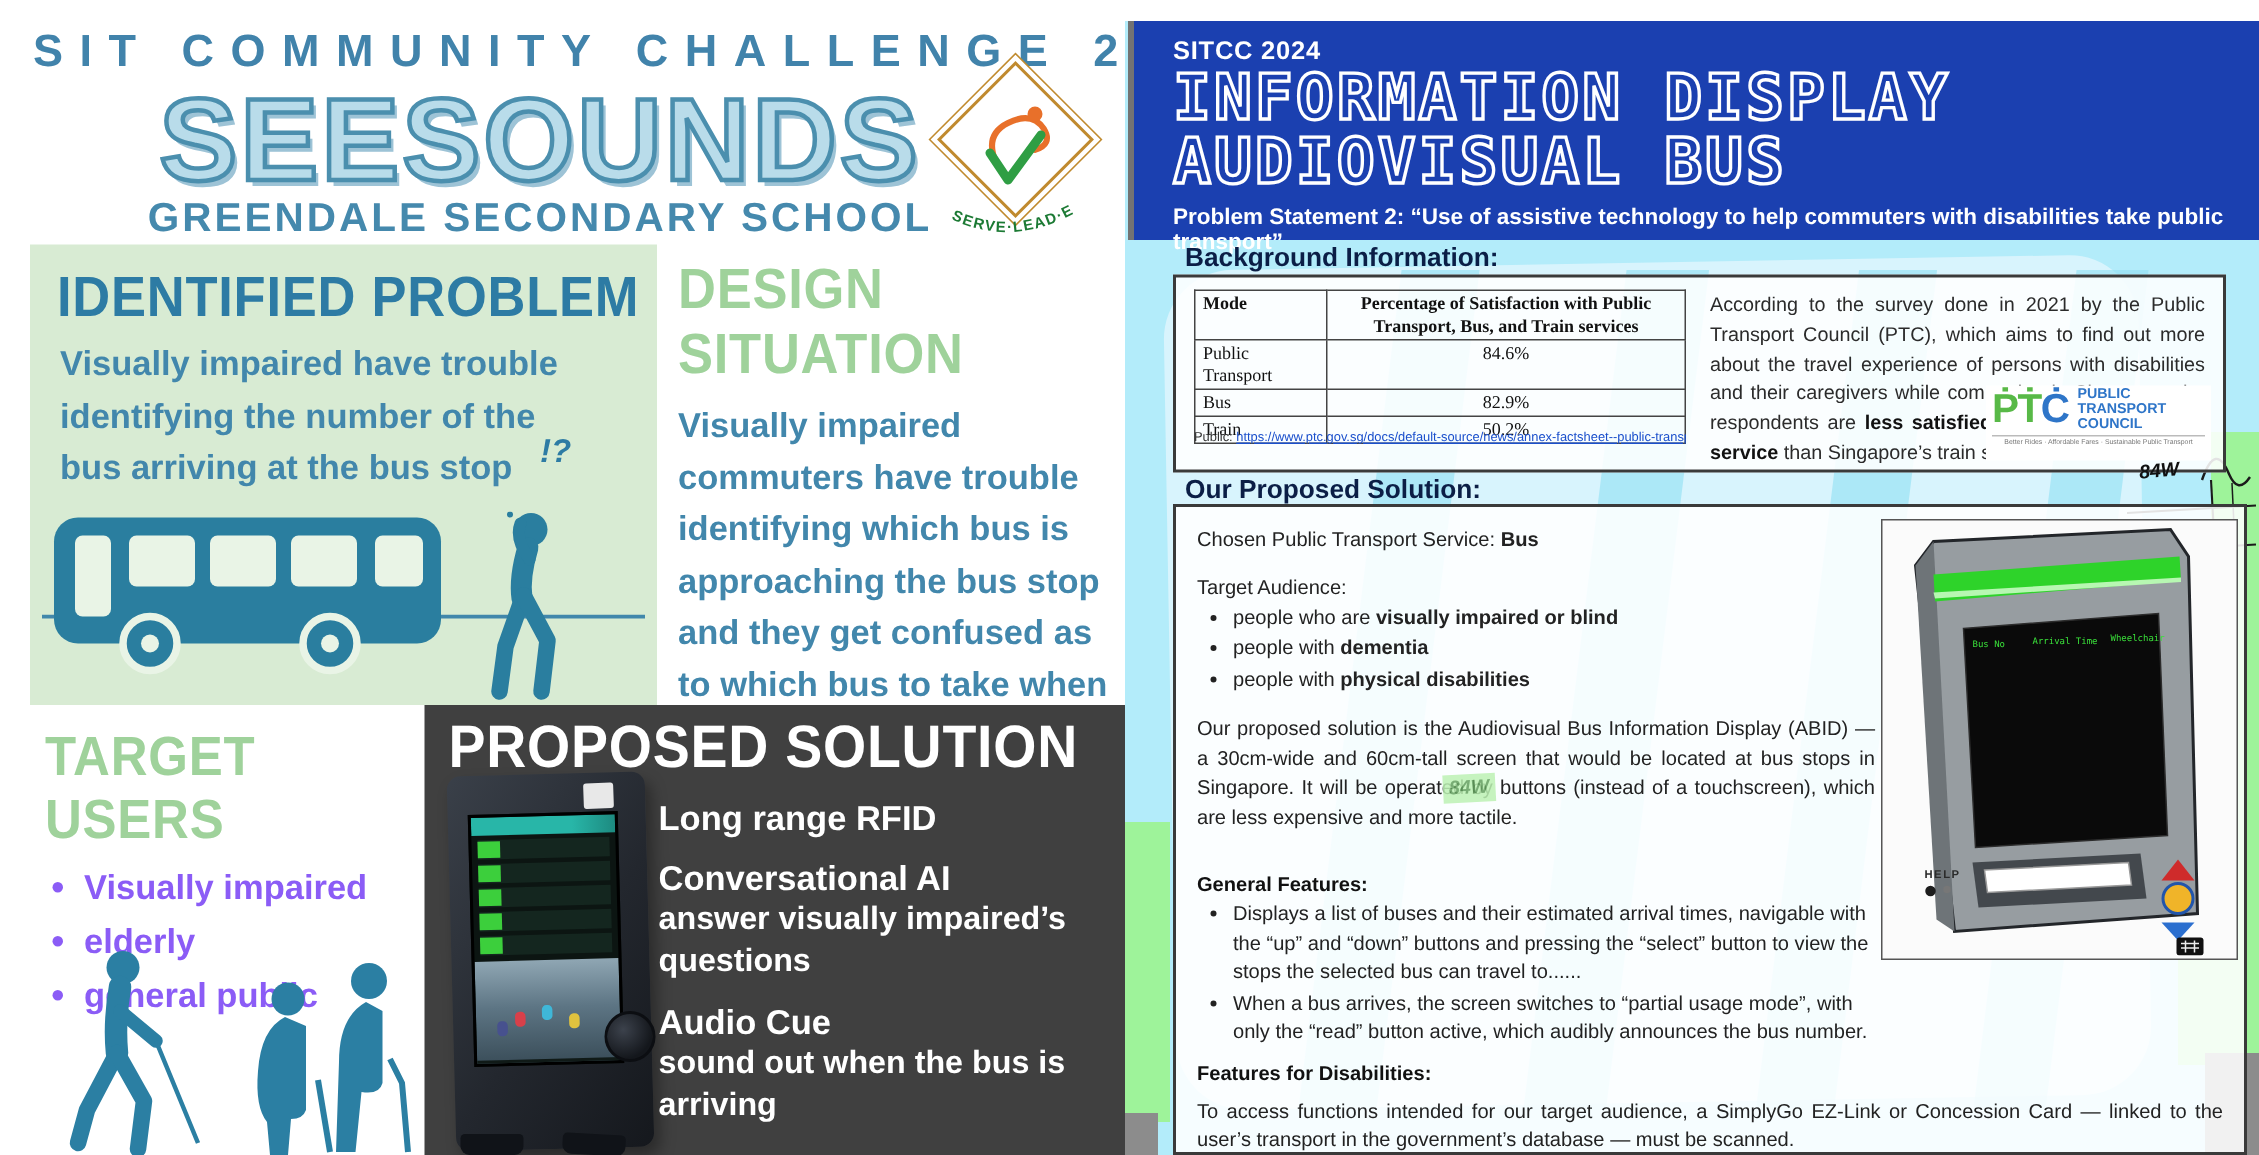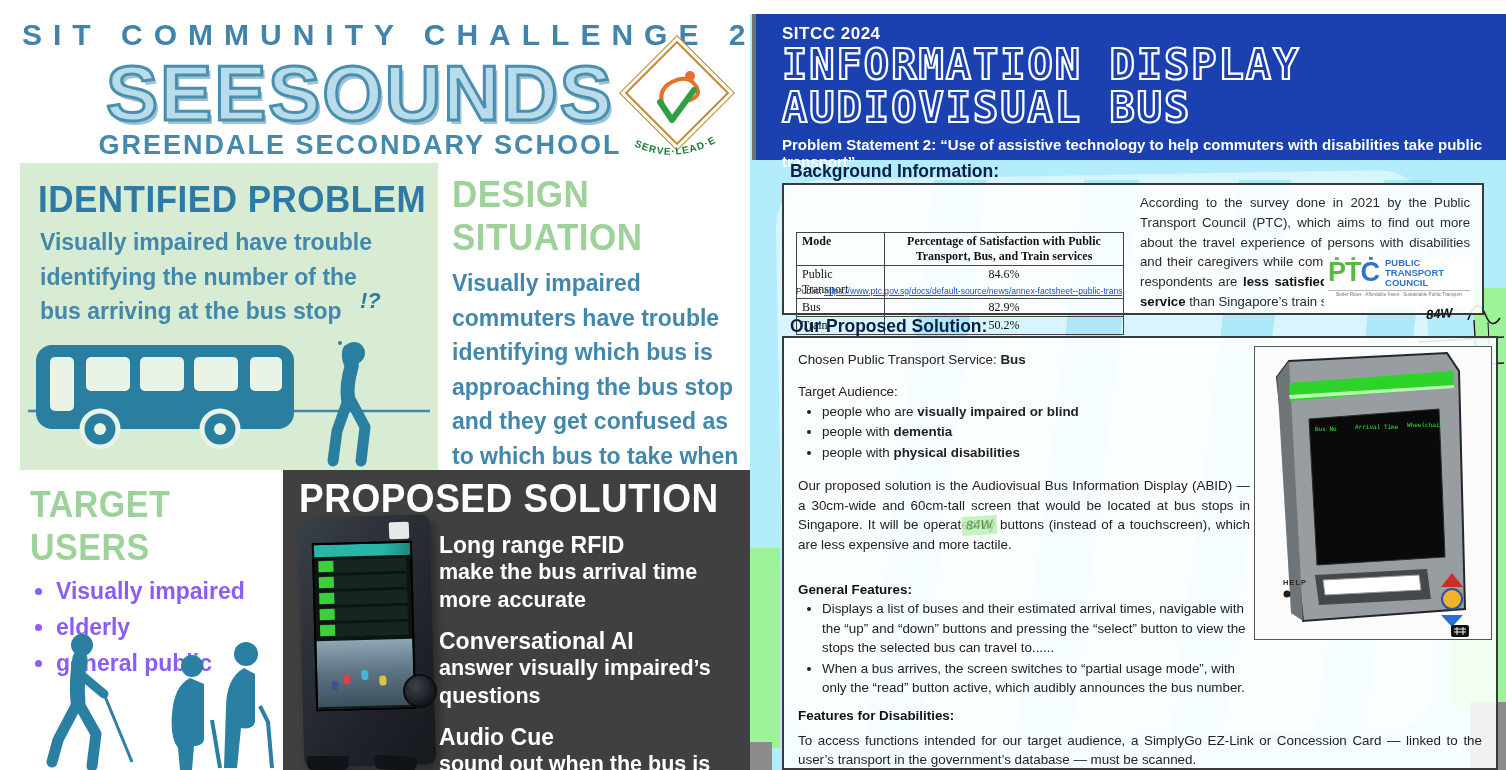--- a/index.html
+++ b/index.html
@@ -86,21 +86,21 @@
   .road { background:#8c8c8c; }
   .sketch { color:#1b1b1b; }
 
   .rp-h3 { position:absolute; z-index:2; font-size:17.5px; font-weight:700; color:#0b1e46; }
 
   .white-box { position:absolute; z-index:1; background:rgba(255,255,255,.88); border:2px solid #3a3a3a; }
 
   
   #bg-box { left:32px; top:183px; width:702px; height:132px; padding:7px 10px; }
   .bi-table { position:absolute; left:12px; top:8px; width:328px; border-collapse:collapse;
-    font-family:"Liberation Serif", serif; font-size:12px; color:#111;margin-top:39px; }
+    font-family:"Liberation Serif", serif; font-size:12px; color:#111; }
   .bi-table th, .bi-table td { border:1.5px solid #444; padding:1px 5px; }
   .bi-table th { font-weight:700; }
   .bi-table th:first-child { text-align:left; vertical-align:top; width:88px; }
   .bi-table td:last-child { text-align:center; vertical-align:top; }
   .bi-source { position:absolute; left:12px; top:101px; width:328px; text-align:center;
     font-size:8.6px; color:#333; white-space:nowrap; overflow:hidden; }
   .bi-source a { color:#1a4fcc; text-decoration:underline; }
   .bi-para { position:absolute; left:356px; top:8px; width:330px; font-size:13.2px; line-height:1.5;
     color:#2b2b2b; text-align:justify; }
   .bi-para b { color:#111; }
@@ -240,22 +240,20 @@
           </div>
         </div>
         <div class="kp-knob"></div>
         <div class="kp-foot" style="left:6px;"></div>
         <div class="kp-foot" style="left:74px; transform:rotate(3deg);"></div>
       </div>
 
       <div class="features">
         <div class="feat">
           <div class="ft">Long range RFID</div>
-          <div class="fd">make the bus arrival time
-more accurate</div>
         </div>
         <div class="feat">
           <div class="ft">Conversational AI</div>
           <div class="fd">answer visually impaired’s questions</div>
         </div>
         <div class="feat">
           <div class="ft">Audio Cue</div>
           <div class="fd">sound out when the bus is arriving</div>
         </div>
       </div>

